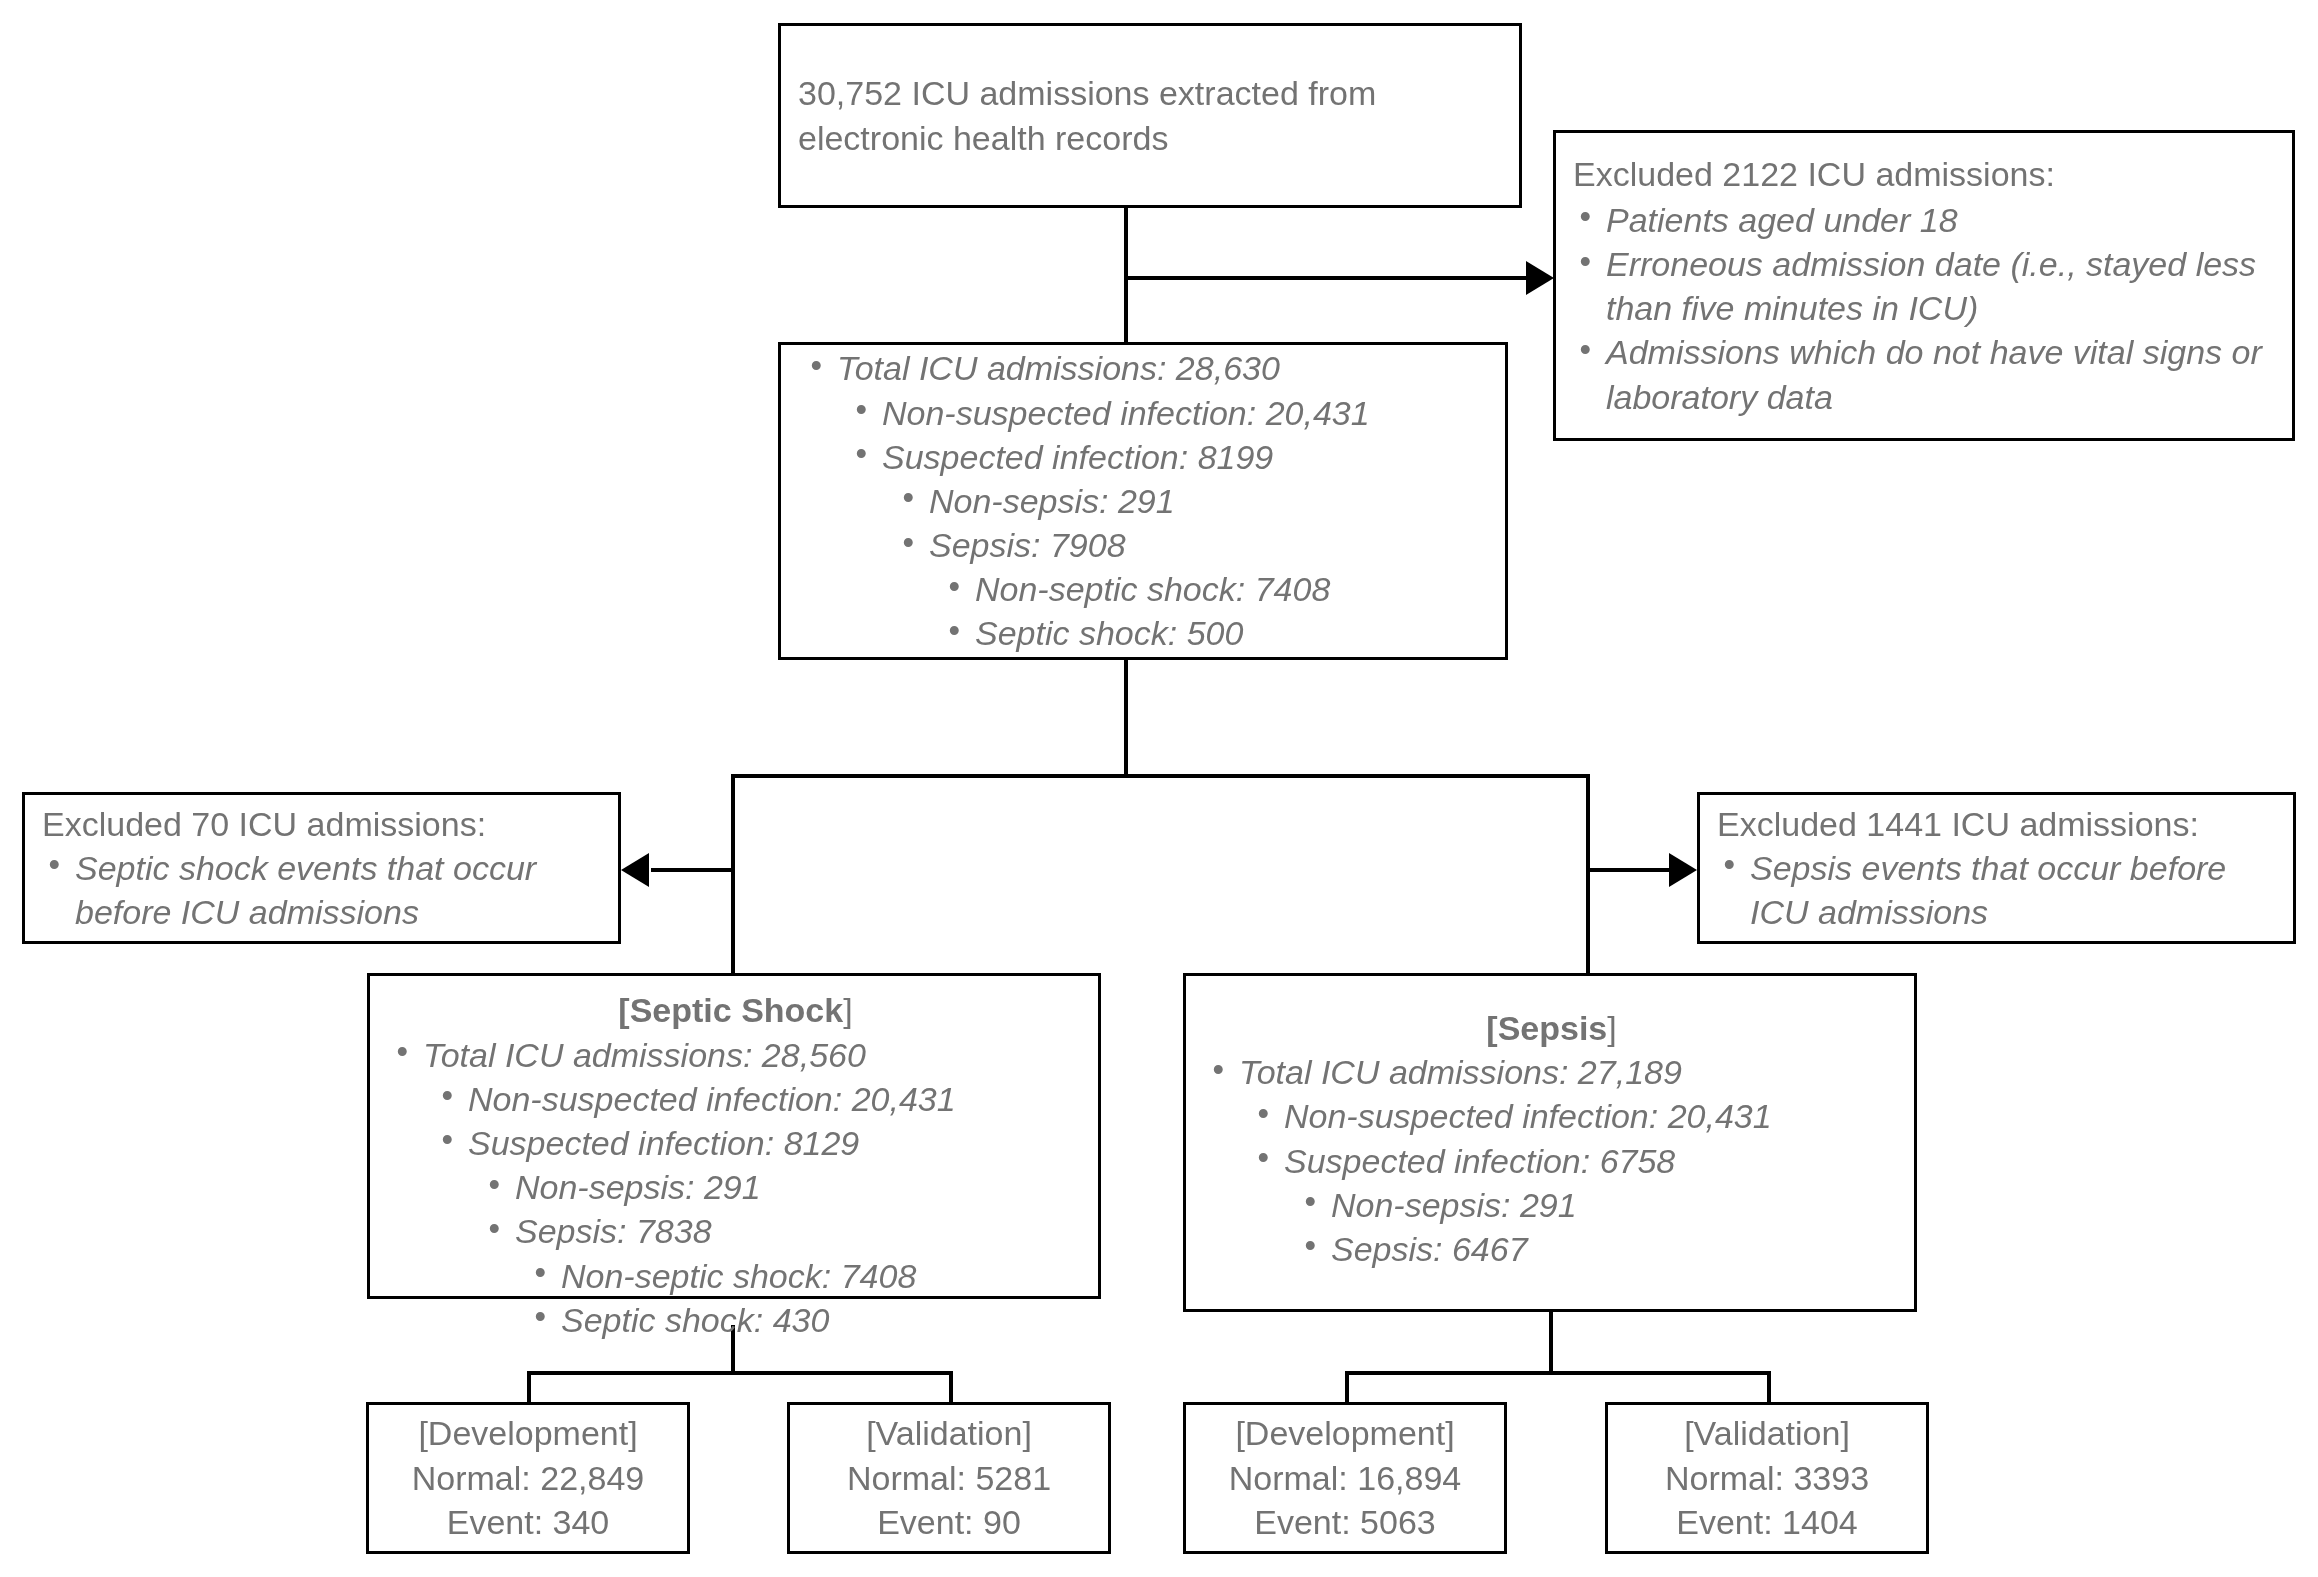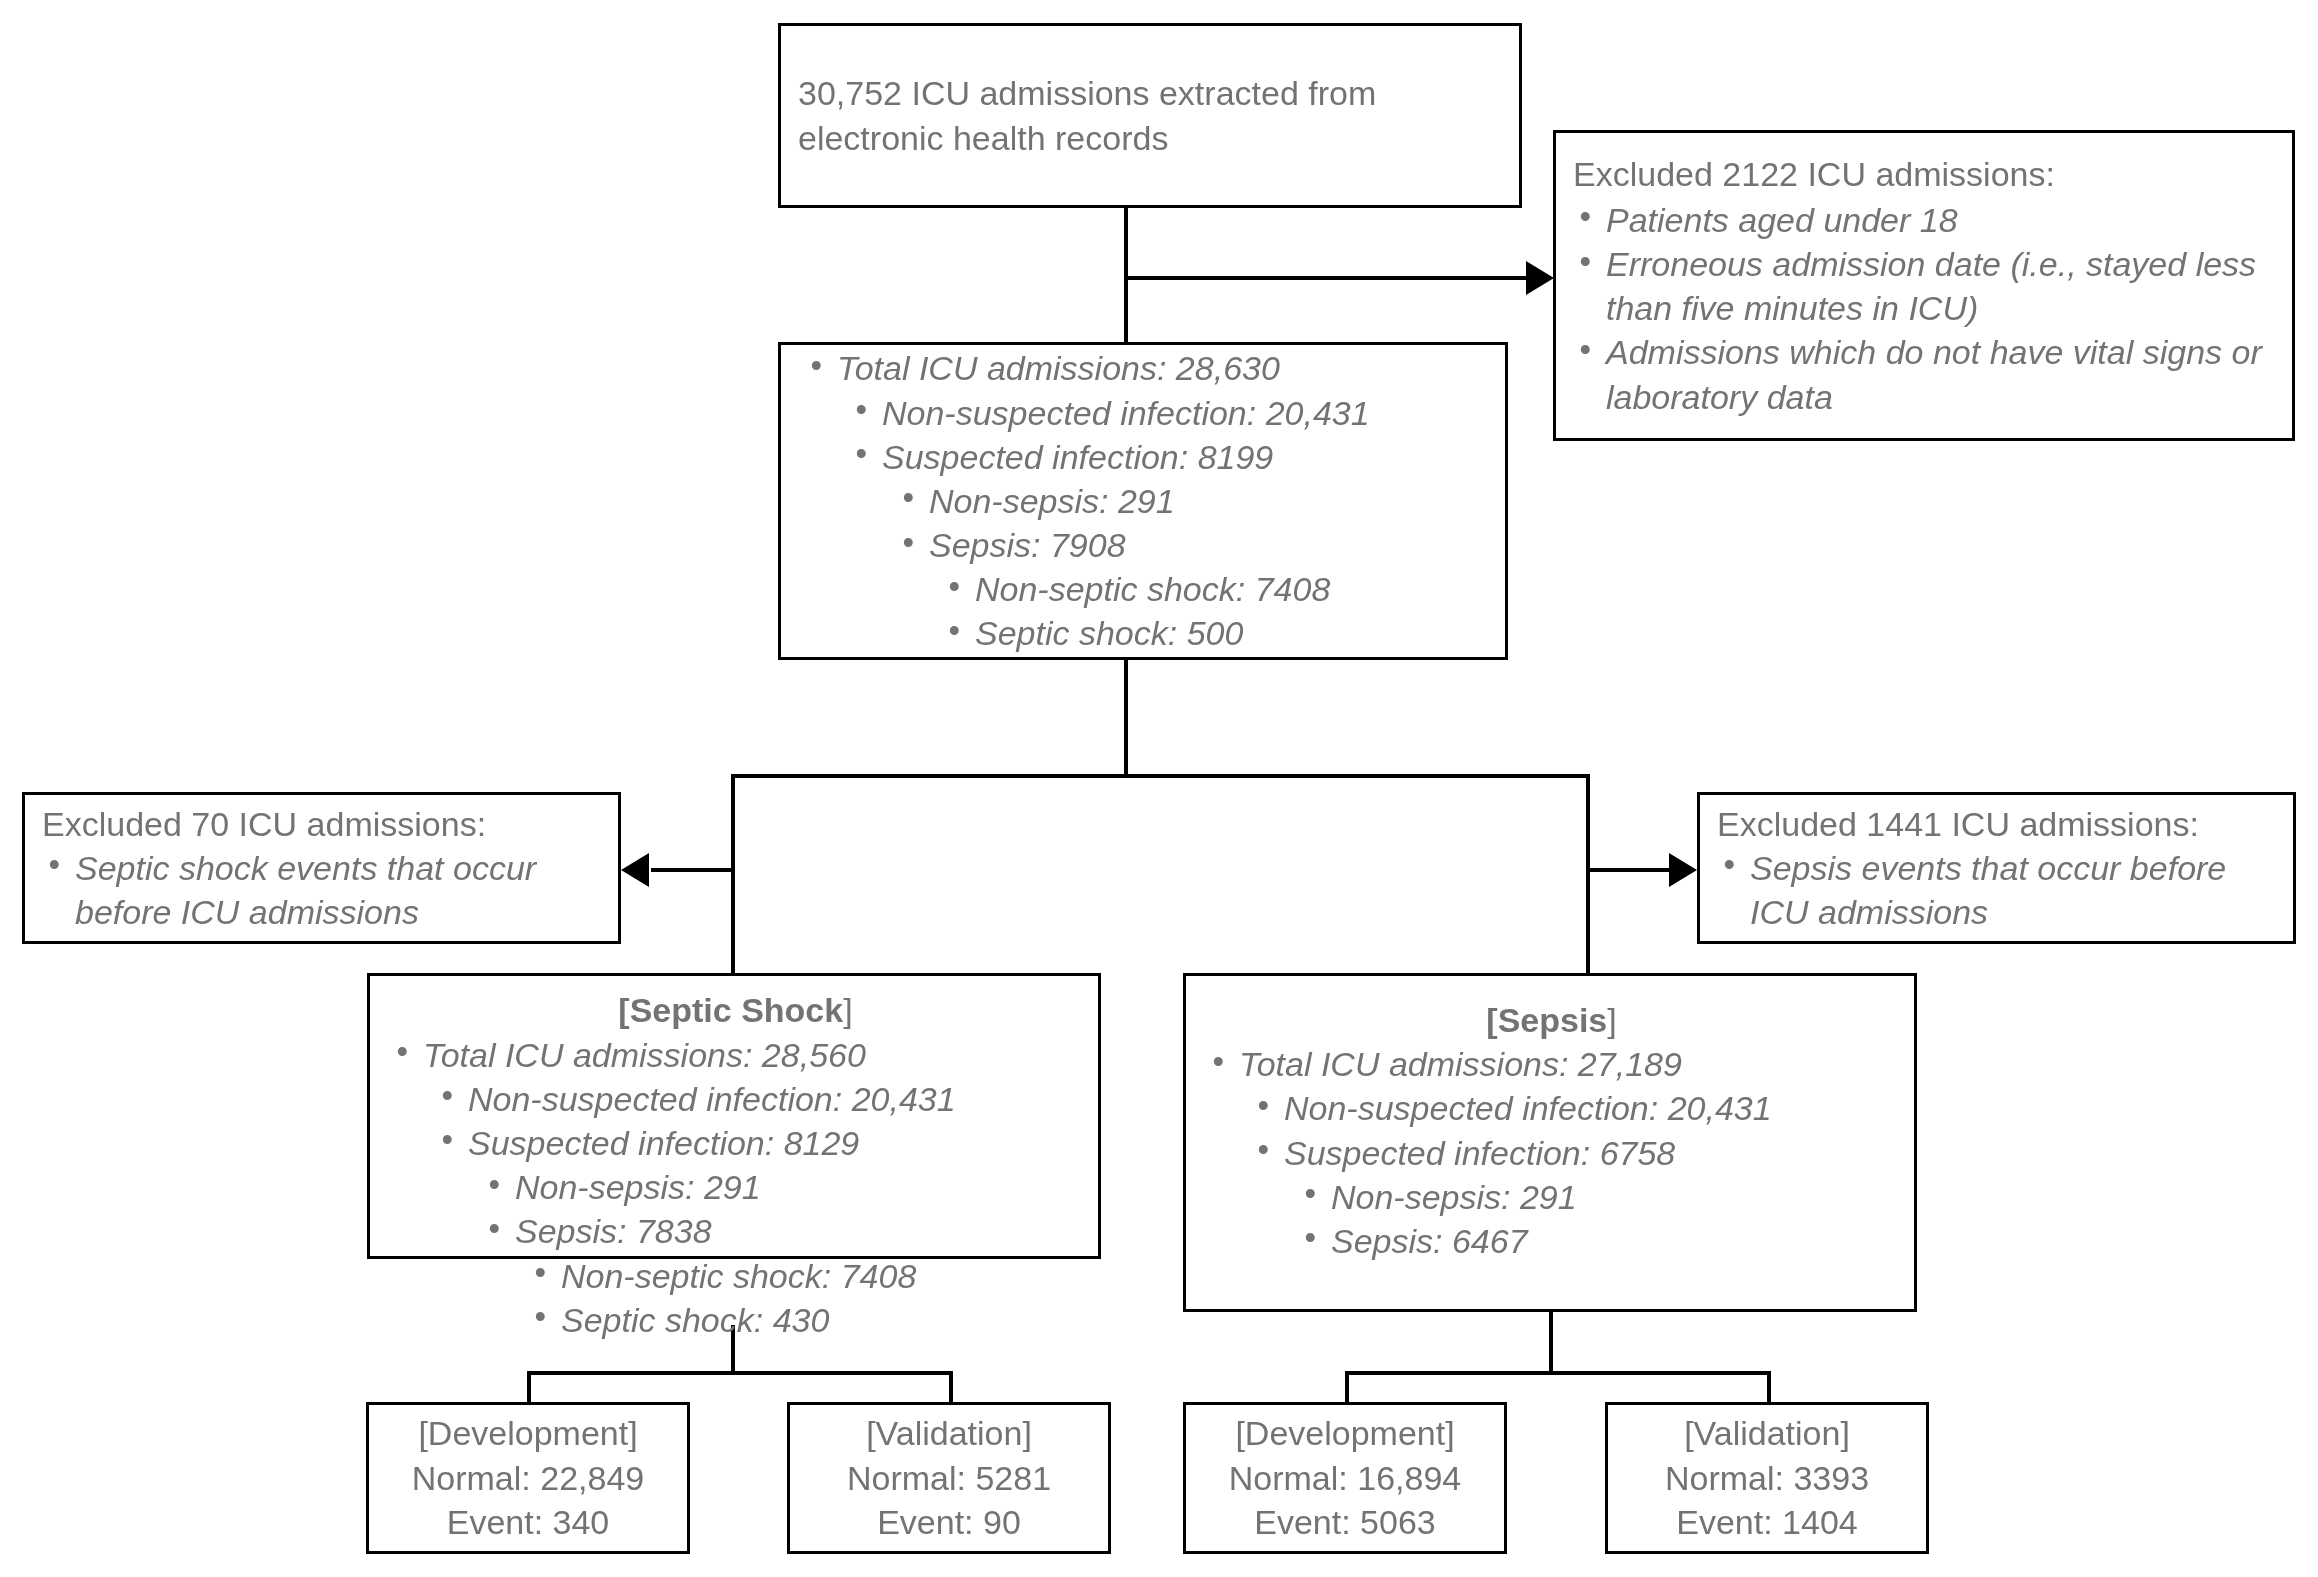--- a/index.html
+++ b/index.html
@@ -163,37 +163,37 @@
 
   <div class="box" style="left:1697px; top:792px; width:599px; height:152px;">
     <div class="box-inner vmid">
       <div>Excluded 1441 ICU admissions:</div>
       <ul class="blist">
         <li class="ind1">Sepsis events that occur before ICU admissions</li>
       </ul>
     </div>
   </div>
 
-  <div class="box" style="left:367px; top:973px; width:734px; height:286px;">
+  <div class="box" style="left:367px; top:973px; width:734px; height:326px;">
     <div class="box-inner" style="padding-top:12.4px; padding-left:20px;">
       <div class="hdr"><span>[</span><span>Septic Shock</span><span style="font-weight:normal;">]</span></div>
       <ul class="blist">
         <li class="ind1">Total ICU admissions: 28,560</li>
         <li class="ind2">Non-suspected infection: 20,431</li>
         <li class="ind2">Suspected infection: 8129</li>
         <li class="ind3">Non-sepsis: 291</li>
         <li class="ind3">Sepsis: 7838</li>
         <li class="ind4">Non-septic shock: 7408</li>
         <li class="ind4">Septic shock: 430</li>
       </ul>
     </div>
   </div>
 
   <div class="box" style="left:1183px; top:973px; width:734px; height:339px;">
-    <div class="box-inner" style="padding-top:22px; padding-left:20px;">
+    <div class="box-inner" style="padding-top:30px; padding-left:20px;">
       <div class="hdr"><span>[</span><span>Sepsis</span><span style="font-weight:normal;">]</span></div>
       <ul class="blist">
         <li class="ind1">Total ICU admissions: 27,189</li>
         <li class="ind2">Non-suspected infection: 20,431</li>
         <li class="ind2">Suspected infection: 6758</li>
         <li class="ind3">Non-sepsis: 291</li>
         <li class="ind3">Sepsis: 6467</li>
       </ul>
     </div>
   </div>

